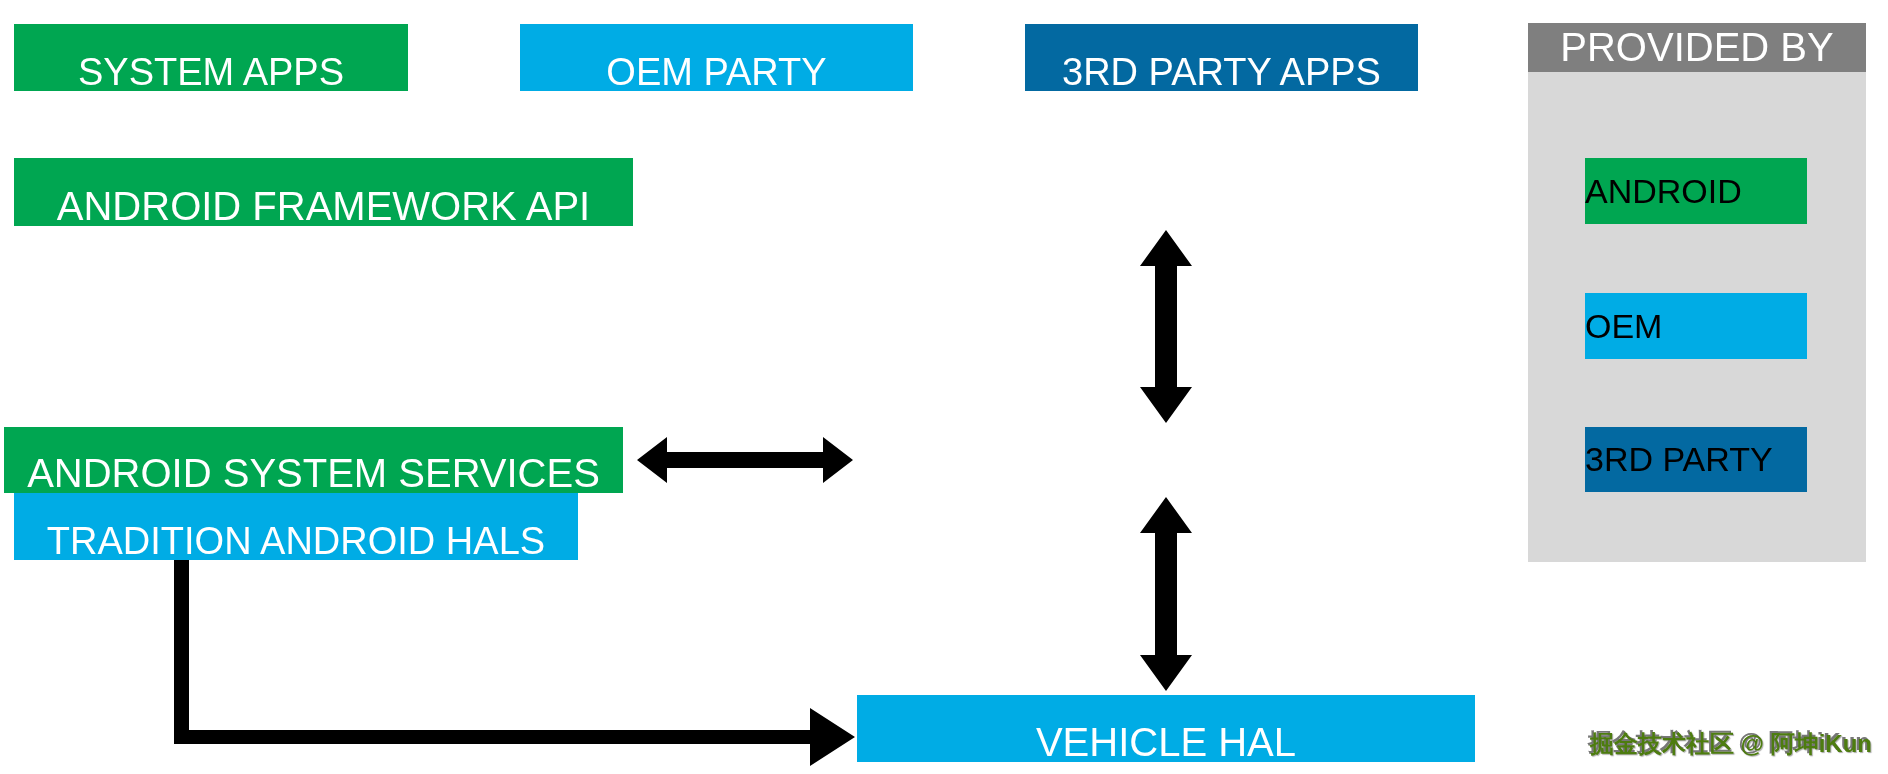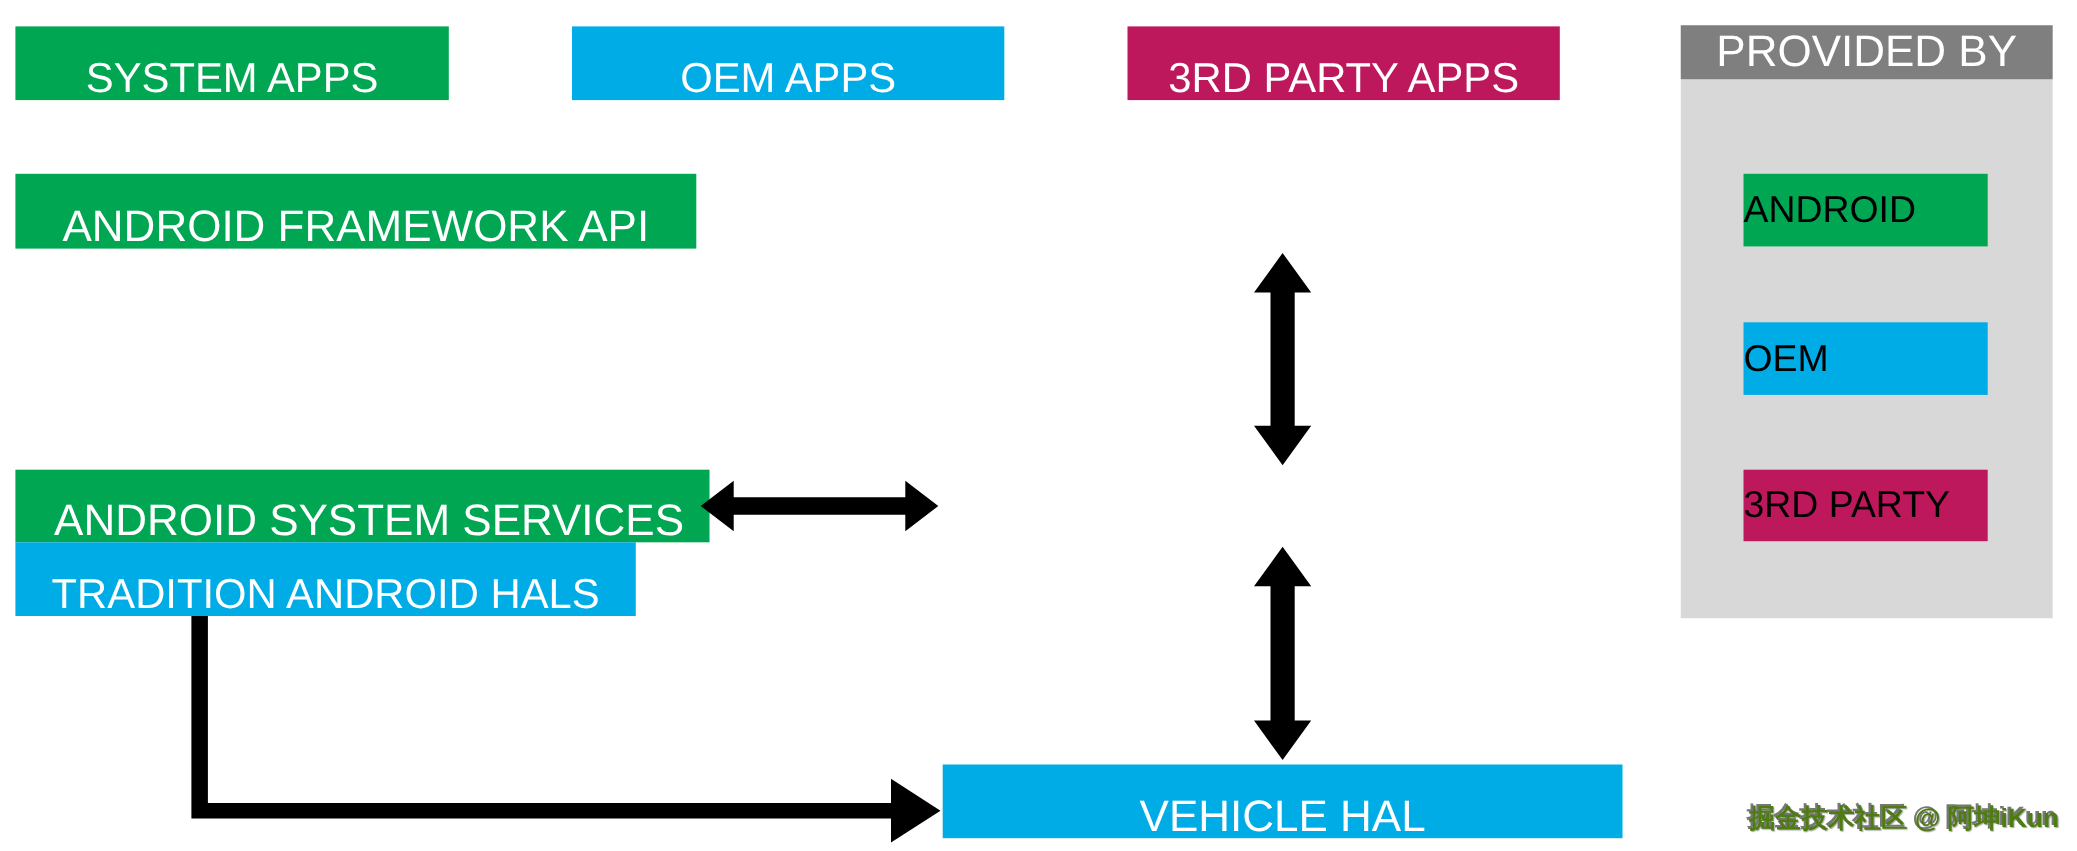--- a/index.html
+++ b/index.html
@@ -21,33 +21,33 @@
     align-items: flex-end;
     justify-content: center;
     color: #ffffff;
     font-size: 40px;
     letter-spacing: 0px;
     white-space: nowrap;
     line-height: 1;
   }
   .green  { background: #00A651; }
   .blue   { background: #00ACE5; }
-  .purple { background: #be185d; }
+  .purple { background: #0369a1; }
 
   
   .system-apps        { left: 14px;   top: 24px;  width: 394px; height: 67px; font-size: 38px; }
   .oem-apps           { left: 520px;  top: 24px;  width: 393px; height: 67px; font-size: 38px; }
   .third-party-apps   { left: 1025px; top: 24px;  width: 393px; height: 67px; font-size: 38px; }
 
   
   .android-framework-api { left: 14px;  top: 158px; width: 619px; height: 68px; }
   .car-api               { left: 857px; top: 158px; width: 618px; height: 68px; }
 
   
-  .android-system-services { left: 14px;  top: 427px; width: 619px; height: 66px; padding-left: 12px; }
+  .android-system-services { left: 4px;  top: 427px; width: 619px; height: 66px; }
   .car-service             { left: 857px; top: 427px; width: 618px; height: 66px; }
 
   
   .tradition-android-hals { left: 14px;  top: 493px; width: 564px; height: 67px; font-size: 38px; }
   .vehicle-hal            { left: 857px; top: 695px; width: 618px; height: 67px; }
 
   
   .legend-panel {
     position: absolute;
     left: 1528px; top: 23px;
@@ -100,21 +100,21 @@
 </style>
 </head>
 <body>
 
 <div class="canvas">
 
   <div class="box green system-apps">
     <span>SYSTEM APPS</span>
   </div>
   <div class="box blue oem-apps">
-    <span>OEM APPS</span>
+    <span>OEM PARTY</span>
   </div>
   <div class="box purple third-party-apps">
     <span>3RD PARTY APPS</span>
   </div>
 
   <div class="box green android-framework-api">
     <span>ANDROID FRAMEWORK API</span>
   </div>
 
   <div class="box green android-system-services">

